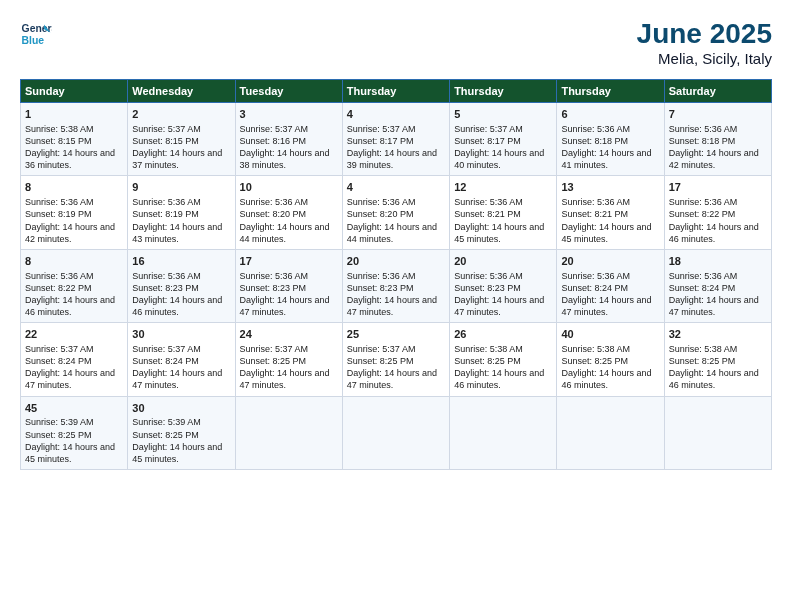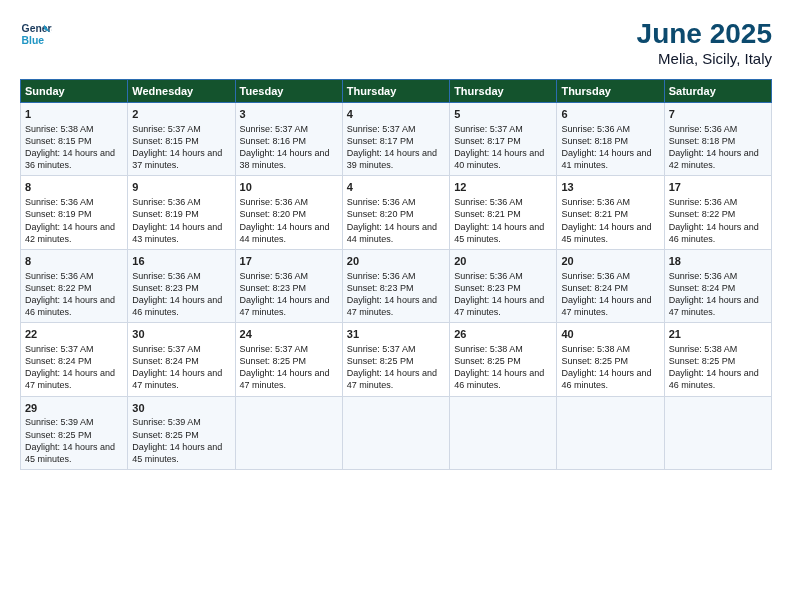--- a/index.html
+++ b/index.html
@@ -218,40 +218,40 @@
         </td>
         <td>
           <span class="day-num">30</span>
           Sunrise: 5:37 AM<br>Sunset: 8:24 PM<br>Daylight: 14 hours and 47 minutes.
         </td>
         <td>
           <span class="day-num">24</span>
           Sunrise: 5:37 AM<br>Sunset: 8:25 PM<br>Daylight: 14 hours and 47 minutes.
         </td>
         <td>
-          <span class="day-num">31</span>
+          <span class="day-num">25</span>
           Sunrise: 5:37 AM<br>Sunset: 8:25 PM<br>Daylight: 14 hours and 47 minutes.
         </td>
         <td>
           <span class="day-num">26</span>
           Sunrise: 5:38 AM<br>Sunset: 8:25 PM<br>Daylight: 14 hours and 46 minutes.
         </td>
         <td>
           <span class="day-num">40</span>
           Sunrise: 5:38 AM<br>Sunset: 8:25 PM<br>Daylight: 14 hours and 46 minutes.
         </td>
         <td>
-          <span class="day-num">21</span>
+          <span class="day-num">32</span>
           Sunrise: 5:38 AM<br>Sunset: 8:25 PM<br>Daylight: 14 hours and 46 minutes.
         </td>
       </tr>
 
       <tr>
         <td>
-          <span class="day-num">29</span>
+          <span class="day-num">45</span>
           Sunrise: 5:39 AM<br>Sunset: 8:25 PM<br>Daylight: 14 hours and 45 minutes.
         </td>
         <td>
           <span class="day-num">30</span>
           Sunrise: 5:39 AM<br>Sunset: 8:25 PM<br>Daylight: 14 hours and 45 minutes.
         </td>
         <td class="empty"></td>
         <td class="empty"></td>
         <td class="empty"></td>
         <td class="empty"></td>

